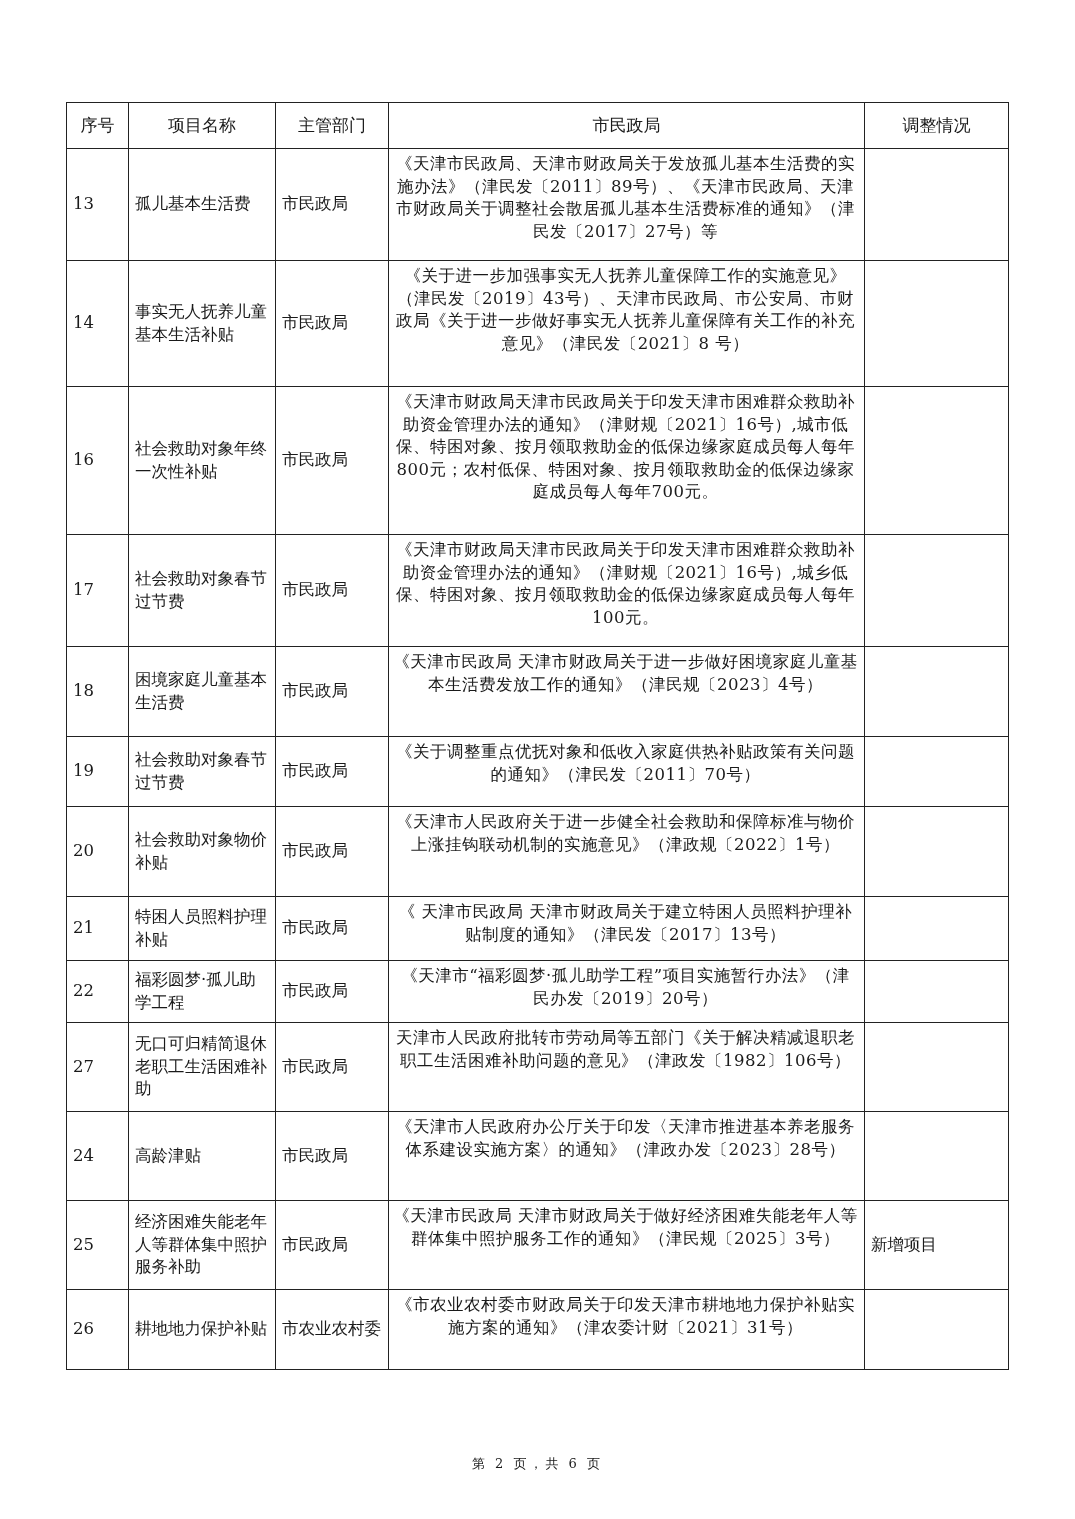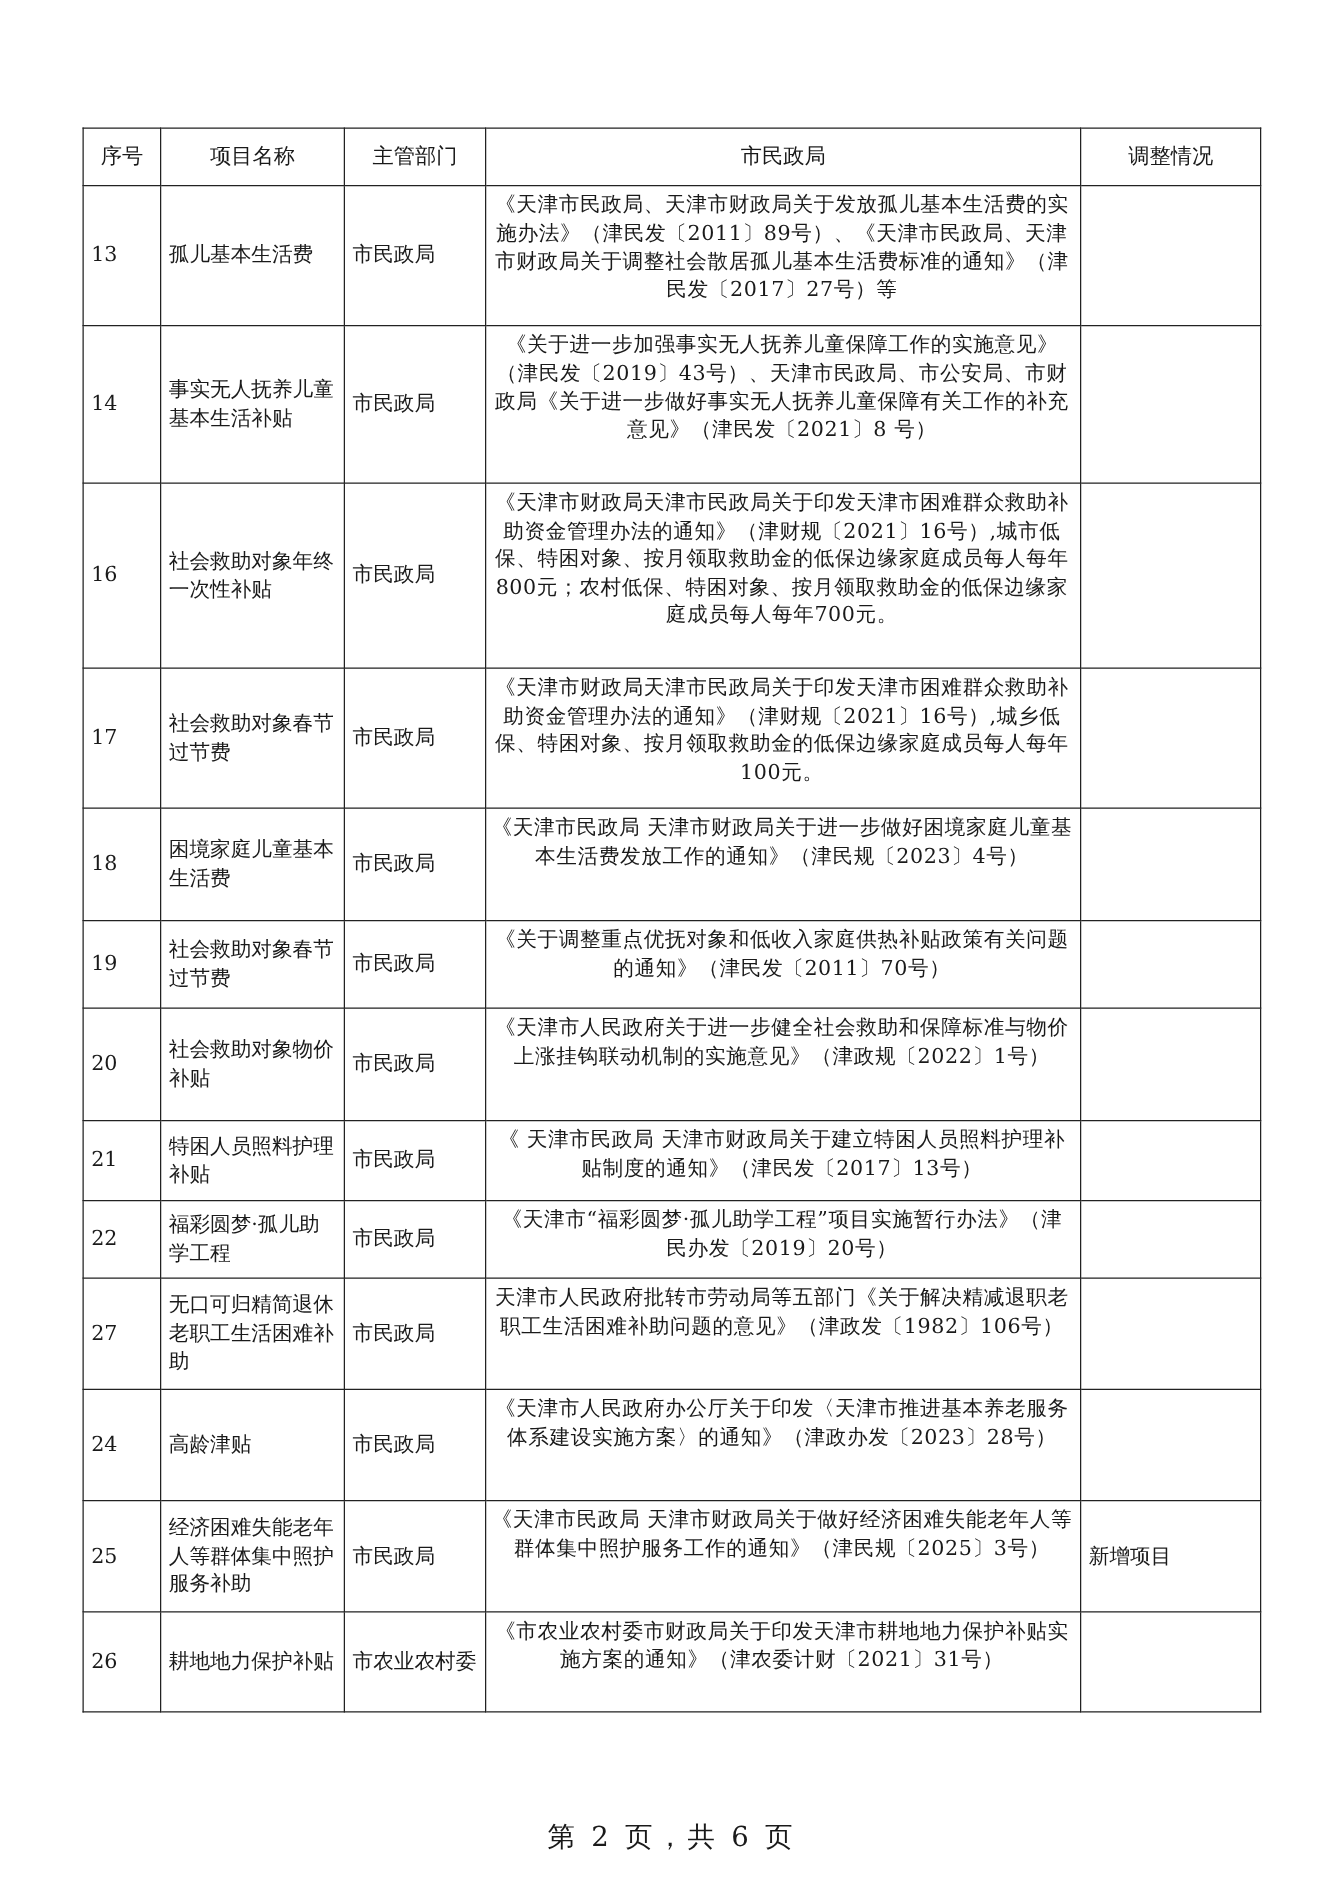--- a/index.html
+++ b/index.html
@@ -3,21 +3,21 @@
 <meta charset="utf-8">
 <style>
   html, body { margin: 0; padding: 0; background: #ffffff; }
   body { width: 1075px; height: 1519px; position: relative; font-family: "DejaVu Serif", "Liberation Serif", serif; color: #1a1a1a; }
   .page { position: absolute; left: 66px; top: 102px; width: 942px; }
   table { border-collapse: collapse; width: 942px; table-layout: fixed; }
   td, th { border: 1.6px solid #222; font-size: 16.5px; line-height: 22.5px; padding: 0; }
   th { font-weight: normal; height: 45px; text-align: center; font-family: "DejaVu Sans", "Liberation Sans", sans-serif; font-size: 17px; margin-top: 32px; }
   td.c { vertical-align: middle; padding: 0 6px; }
   td.p { text-align: center; vertical-align: top; padding: 4px 6px 4px 4px; letter-spacing: 0.5px; }
-  .footer { position: absolute; left: 0; width: 1075px; top: 1455px; text-align: center; font-size: 22px; letter-spacing: 3px; }
+  .footer { position: absolute; left: 0; width: 1075px; top: 1455px; text-align: center; font-size: 13px; letter-spacing: 3px; }
 </style>
 </head>
 <body>
 
 <div class="page">
   <table>
     <colgroup>
       <col style="width:62px">
       <col style="width:147px">
       <col style="width:113px">

